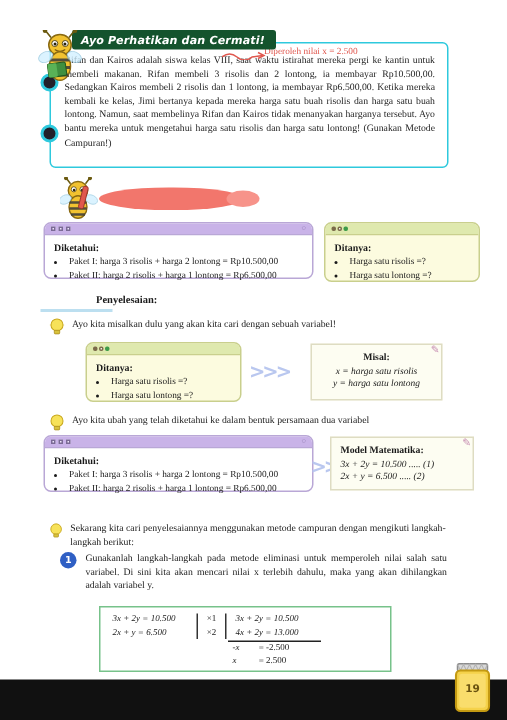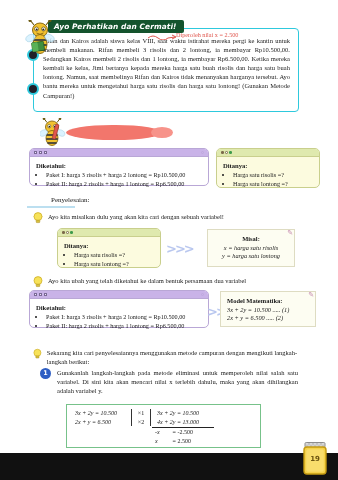--- a/index.html
+++ b/index.html
@@ -103,21 +103,21 @@
   .model .nt{text-align:left;}
 
   
   .chev{position:absolute;color:#b9c7ef;font-size:13px;font-weight:bold;
         font-family:"DejaVu Sans",sans-serif;letter-spacing:-2px;line-height:1;}
   .chev1{left:166px;top:242px;}
   .chev2{left:207px;top:305px;}
 
   
   .penyelesaian{
-    position:absolute;left:27px;top:196px;font-size:7px;font-weight:normal;padding-left:24px;
+    position:absolute;left:40px;top:196px;font-size:7px;font-weight:bold;padding-left:24px;
   }
   .penye-rule{
     position:absolute;left:27px;top:206px;width:48px;height:1.6px;background:#bcdff0;
   }
   .bulb-line{position:absolute;display:flex;align-items:flex-start;gap:5px;}
   .bulb-line .txt{font-size:6.5px;line-height:9px;}
   .l1{left:33px;top:212px;width:270px;}
   .l2{left:33px;top:276px;width:270px;}
   .l3{left:33px;top:348px;width:272px;}
 

